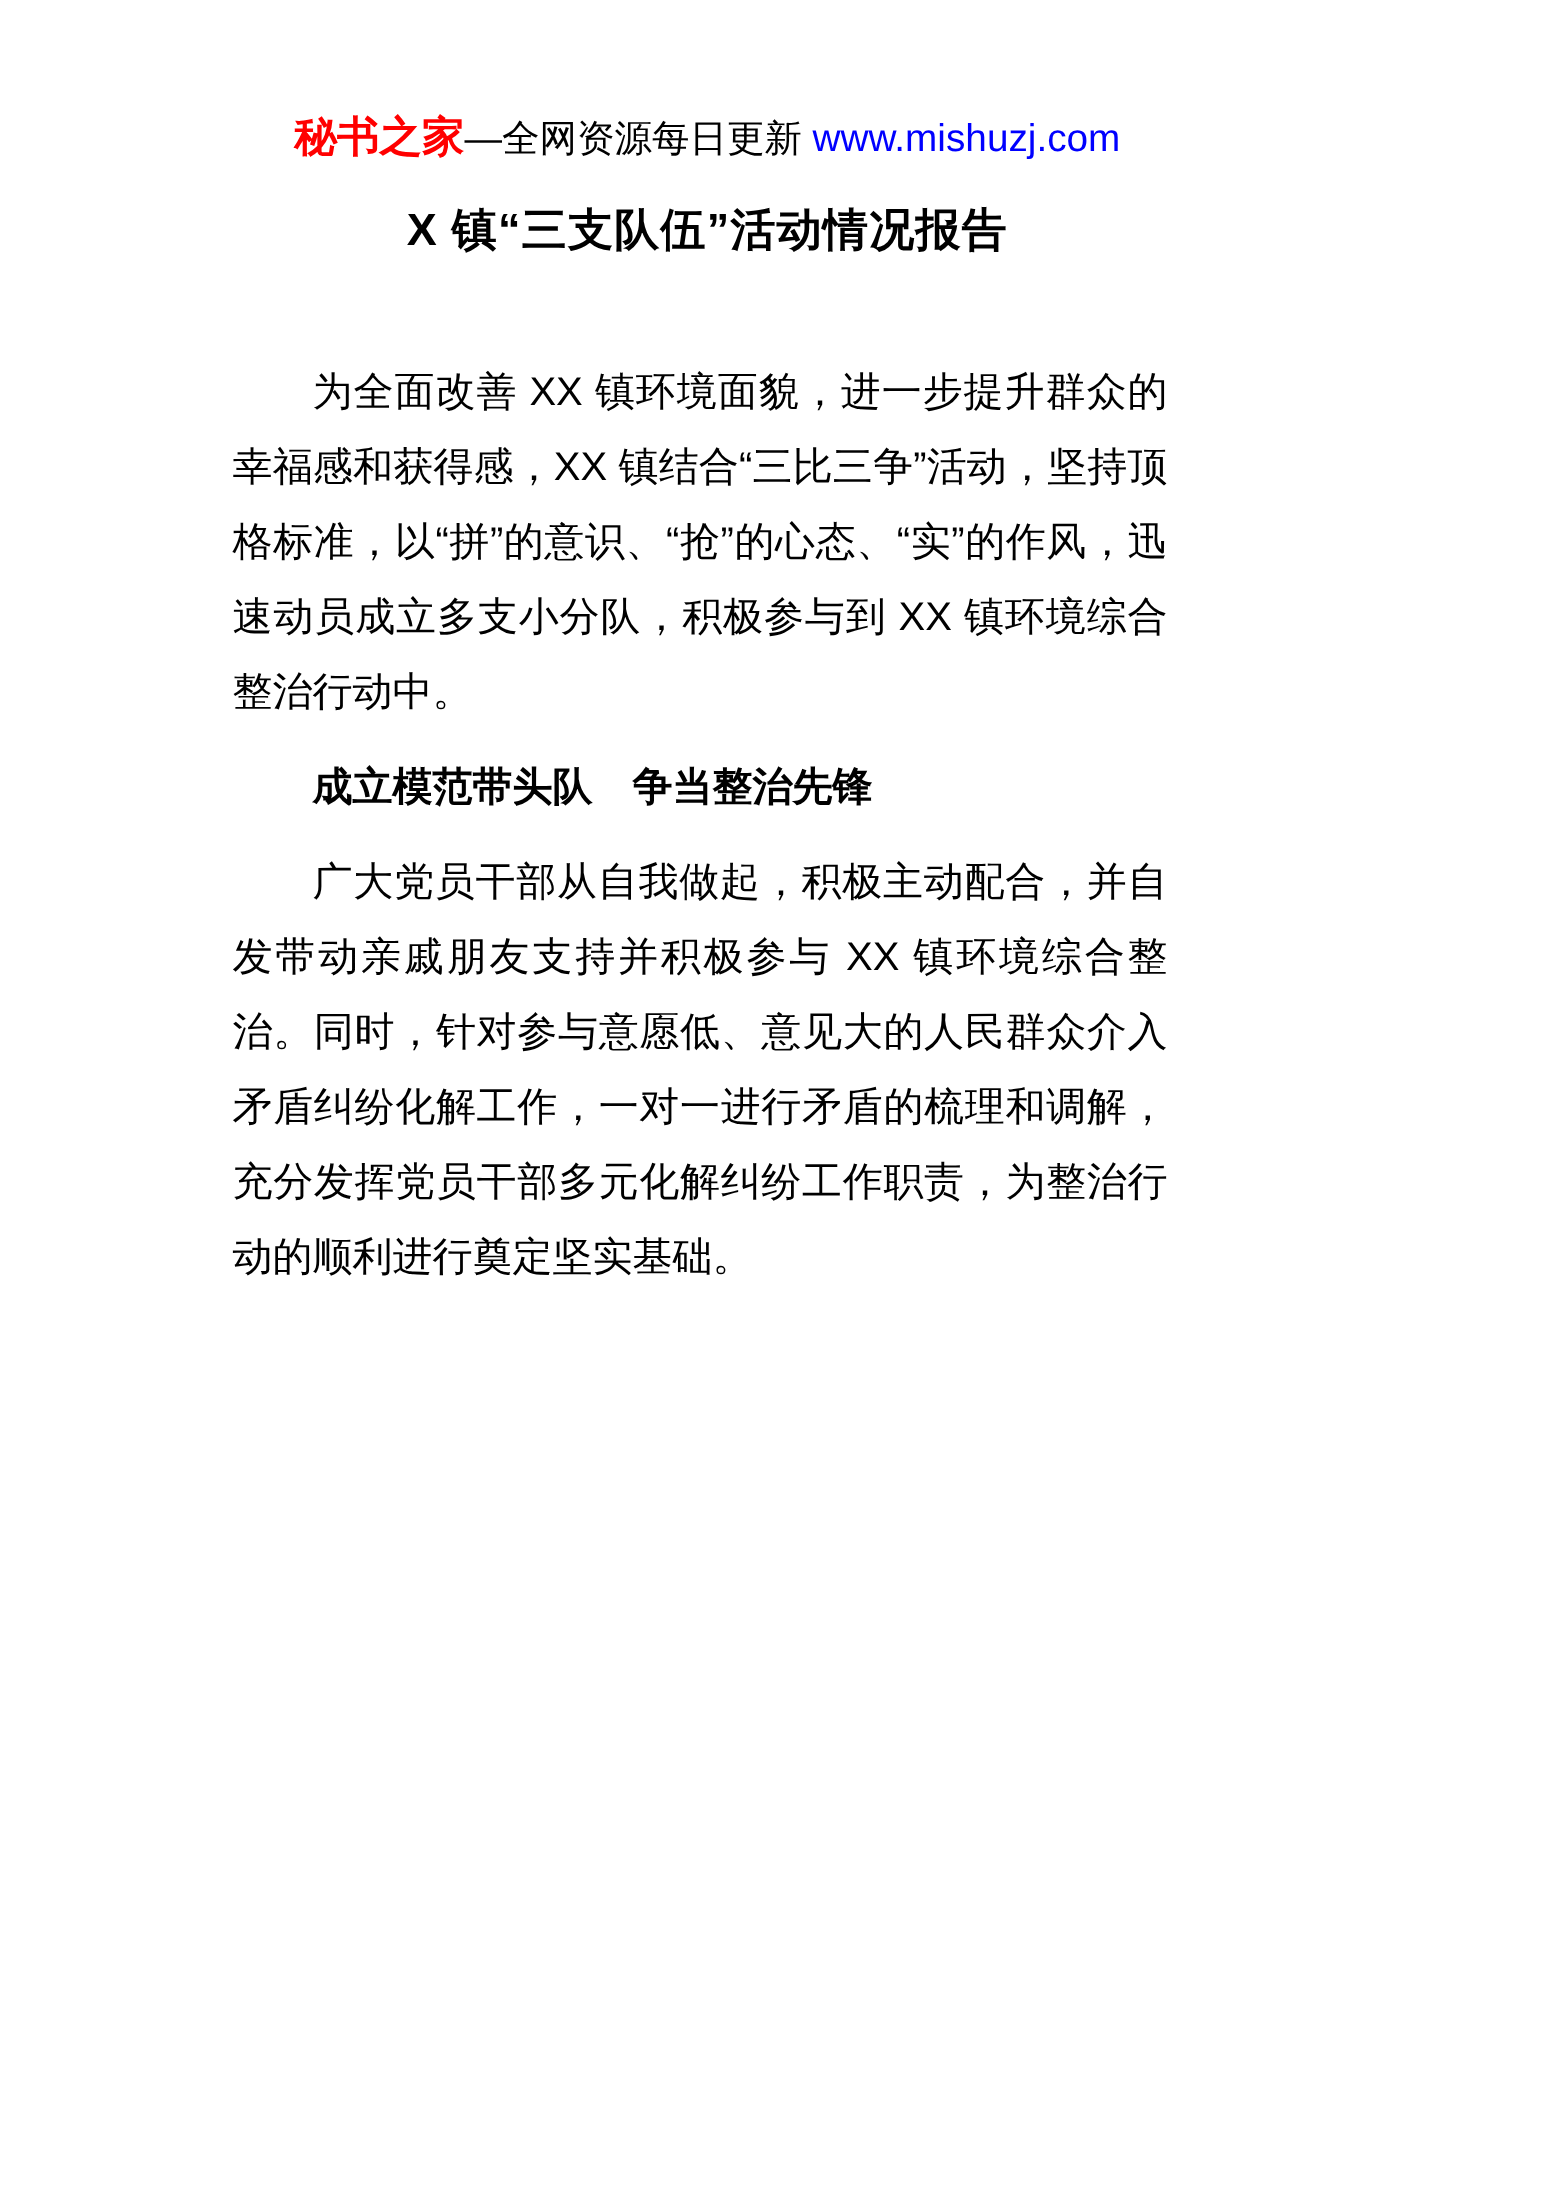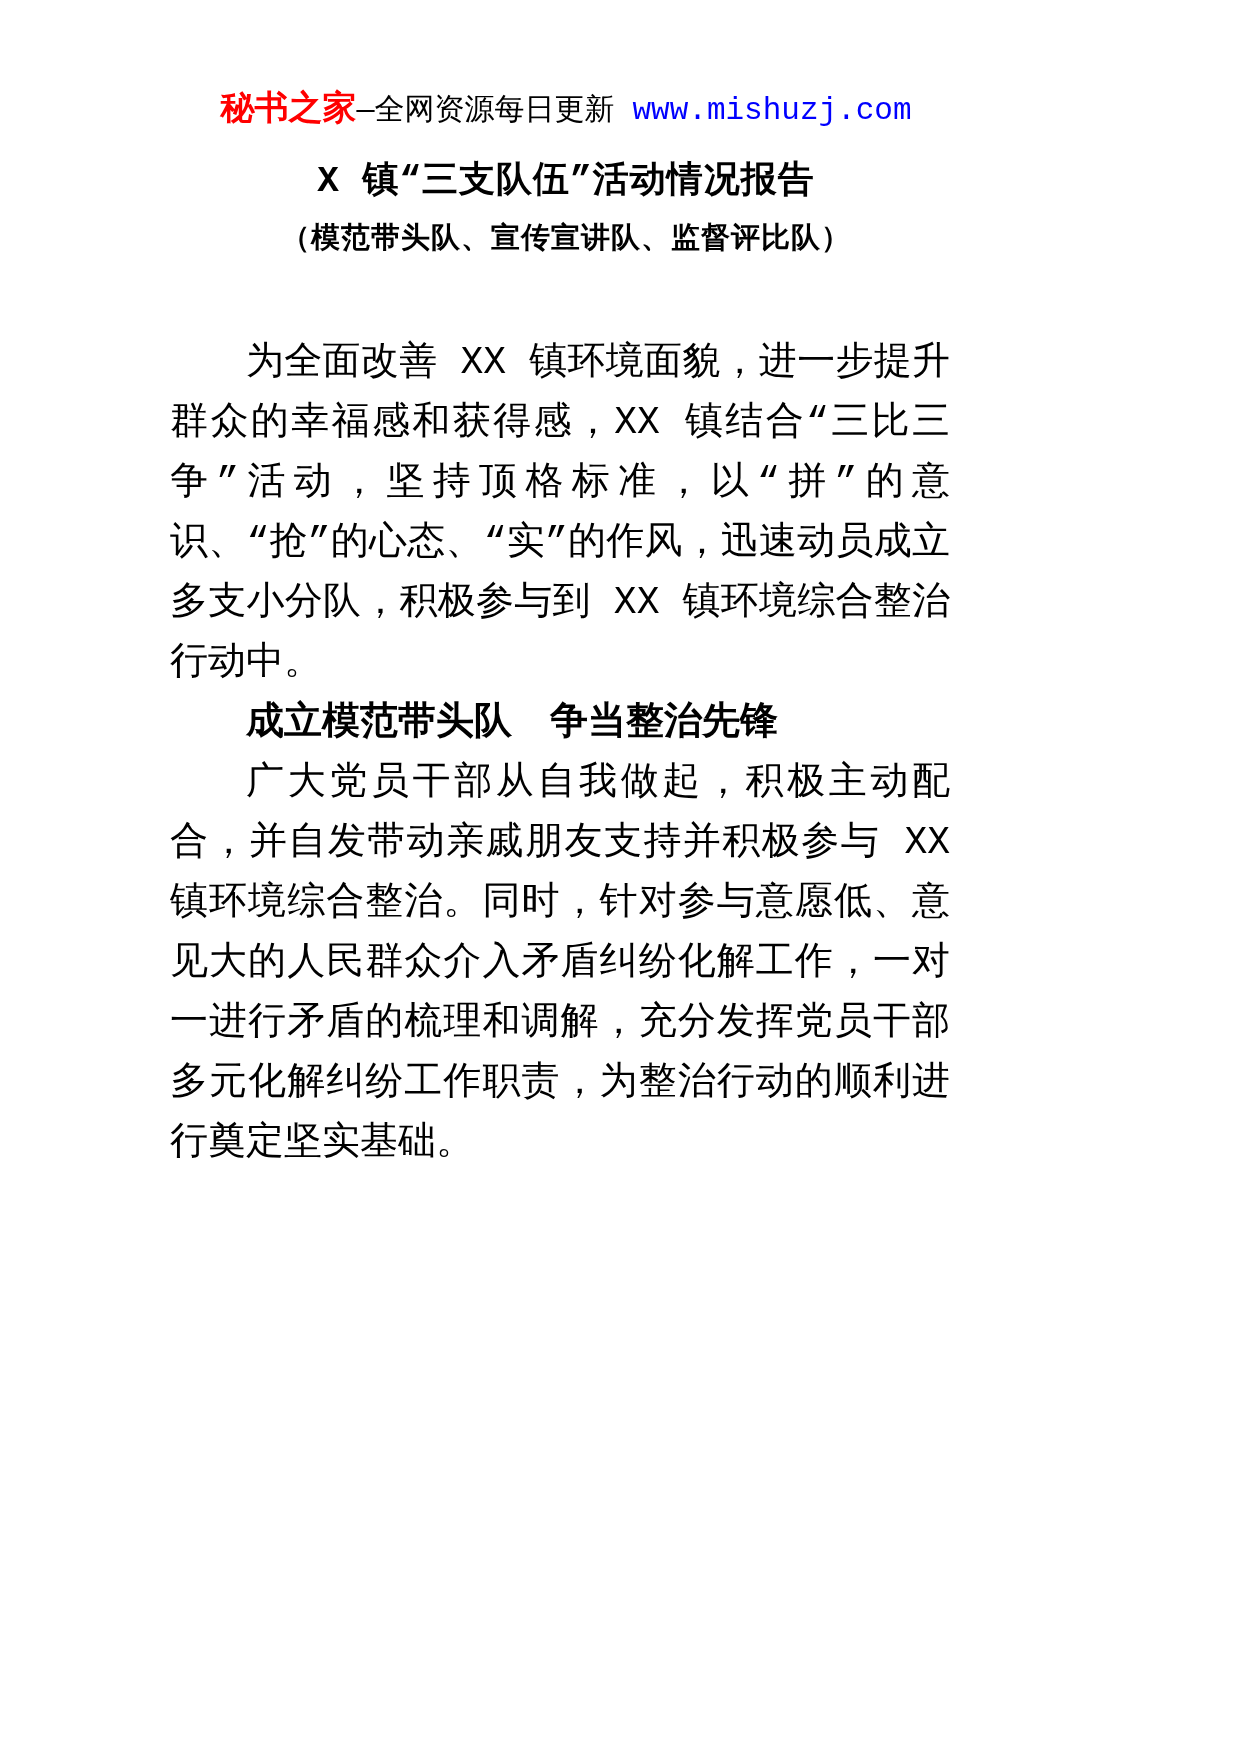--- a/index.html
+++ b/index.html
@@ -6,21 +6,21 @@
     margin: 0;
     padding: 0;
     background: #ffffff;
   }
   .page {
     position: relative;
     width: 1132px;
     height: 1754px;
     background: #ffffff;
     overflow: hidden;
-    font-family: Liberation Mono, monospace;
+    font-family: Liberation Sans, sans-serif;
     color: #000000;
   }
   .page-header {
     padding-top: 90px;
     text-align: center;
     line-height: 40px;
     white-space: nowrap;
   }
   .brand {
     color: #ff0000;
@@ -55,42 +55,41 @@
   }
   .doc-body {
     margin: 70px 182px 0 170px;
     font-size: 30px;
     line-height: 60px;
     text-align: justify;
     text-justify: inter-ideograph;
   }
   .doc-body p,
   .doc-body h2 {
-    margin: 0;
+    margin: 16px;
     padding: 0;
     text-indent: 2em;
-    font-size: 38px;
+    font-size: 32px;
     font-weight: 400;
   }
   .doc-body h2.section-heading {
     font-weight: 700;
   }
 </style>
 </head>
 <body>
 
 <div class="page">
 
   <div class="page-header">
     <span class="brand">秘书之家</span><span class="tagline">—全网资源每日更新 </span><a class="site-url">www.mishuzj.com</a>
   </div>
 
   <div class="doc-title">X 镇“三支队伍”活动情况报告</div>
 
-  <div class="doc-subtitle">（模范带头队、宣传宣讲队、监督评比队）</div>
 
   <div class="doc-body">
     <p>为全面改善 XX 镇环境面貌，进一步提升群众的幸福感和获得感，XX 镇结合“三比三争”活动，坚持顶格标准，以“拼”的意识、“抢”的心态、“实”的作风，迅速动员成立多支小分队，积极参与到 XX 镇环境综合整治行动中。</p>
     <h2 class="section-heading">成立模范带头队　争当整治先锋</h2>
     <p>广大党员干部从自我做起，积极主动配合，并自发带动亲戚朋友支持并积极参与 XX 镇环境综合整治。同时，针对参与意愿低、意见大的人民群众介入矛盾纠纷化解工作，一对一进行矛盾的梳理和调解，充分发挥党员干部多元化解纠纷工作职责，为整治行动的顺利进行奠定坚实基础。</p>
   </div>
 
 </div>
 
 </body></html>

